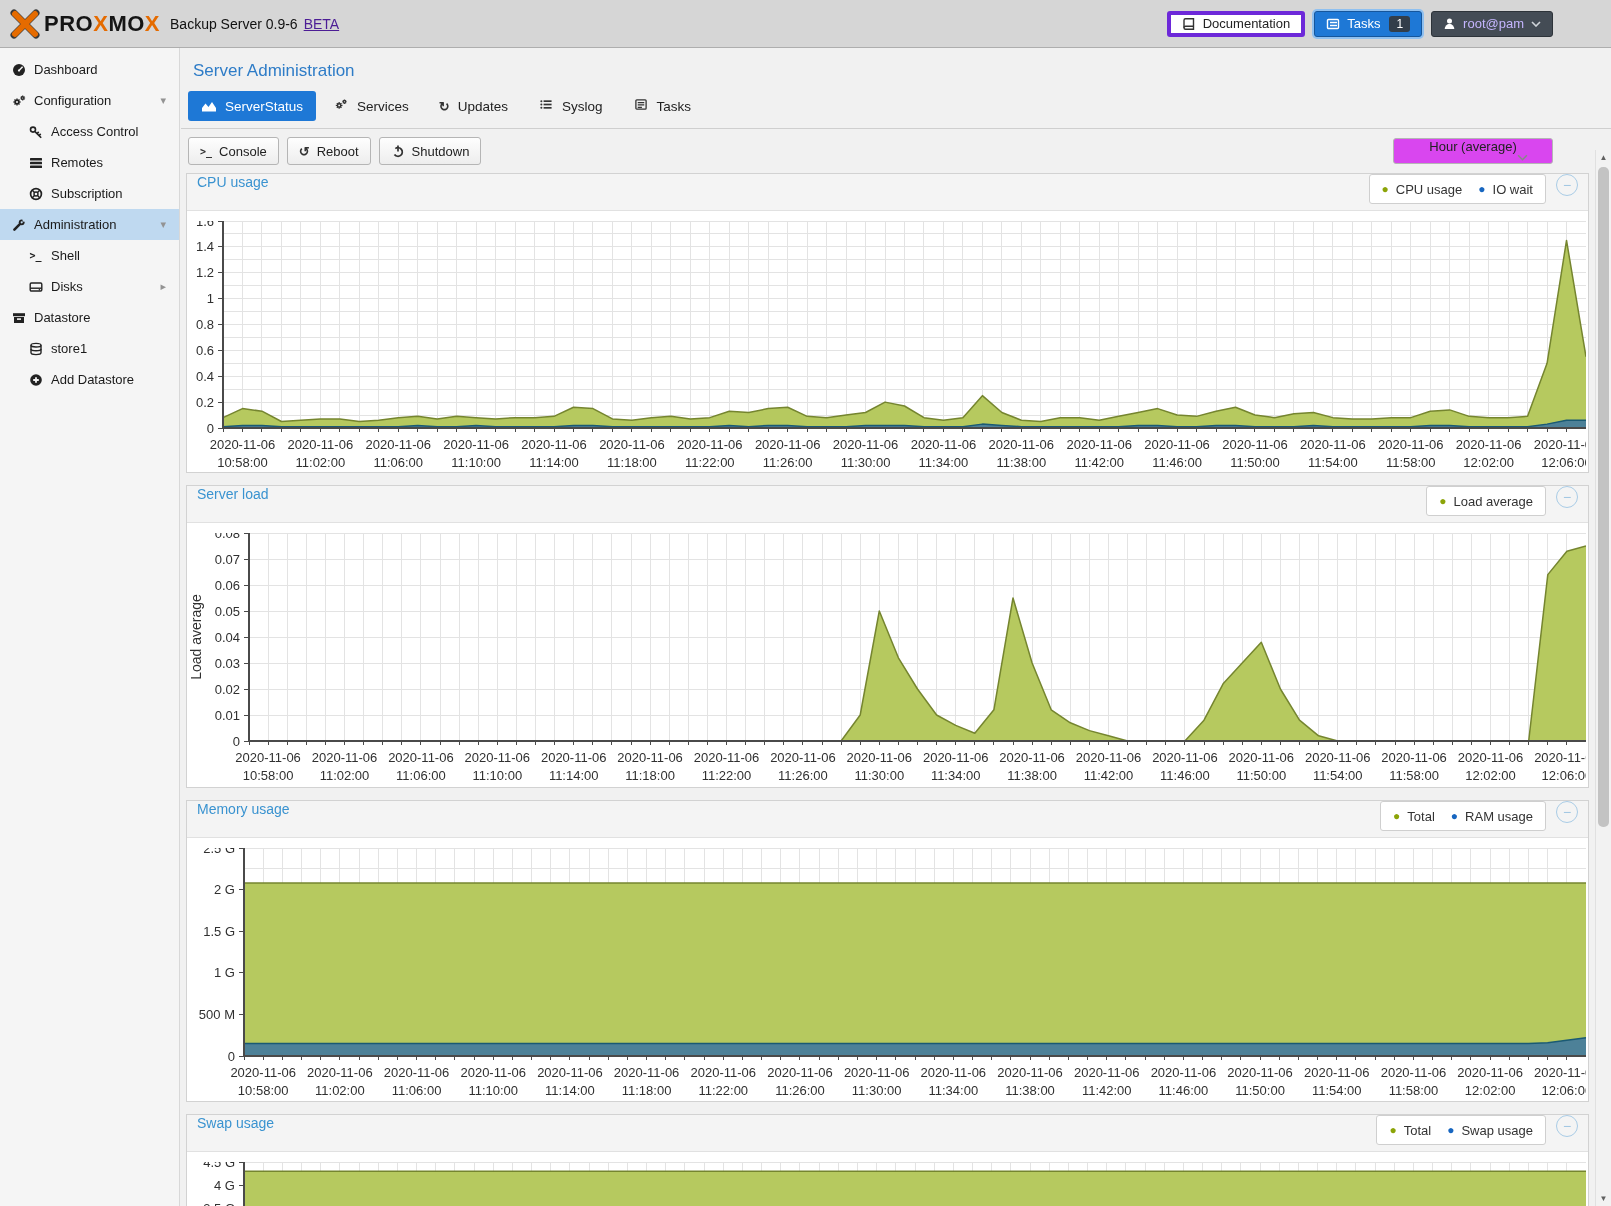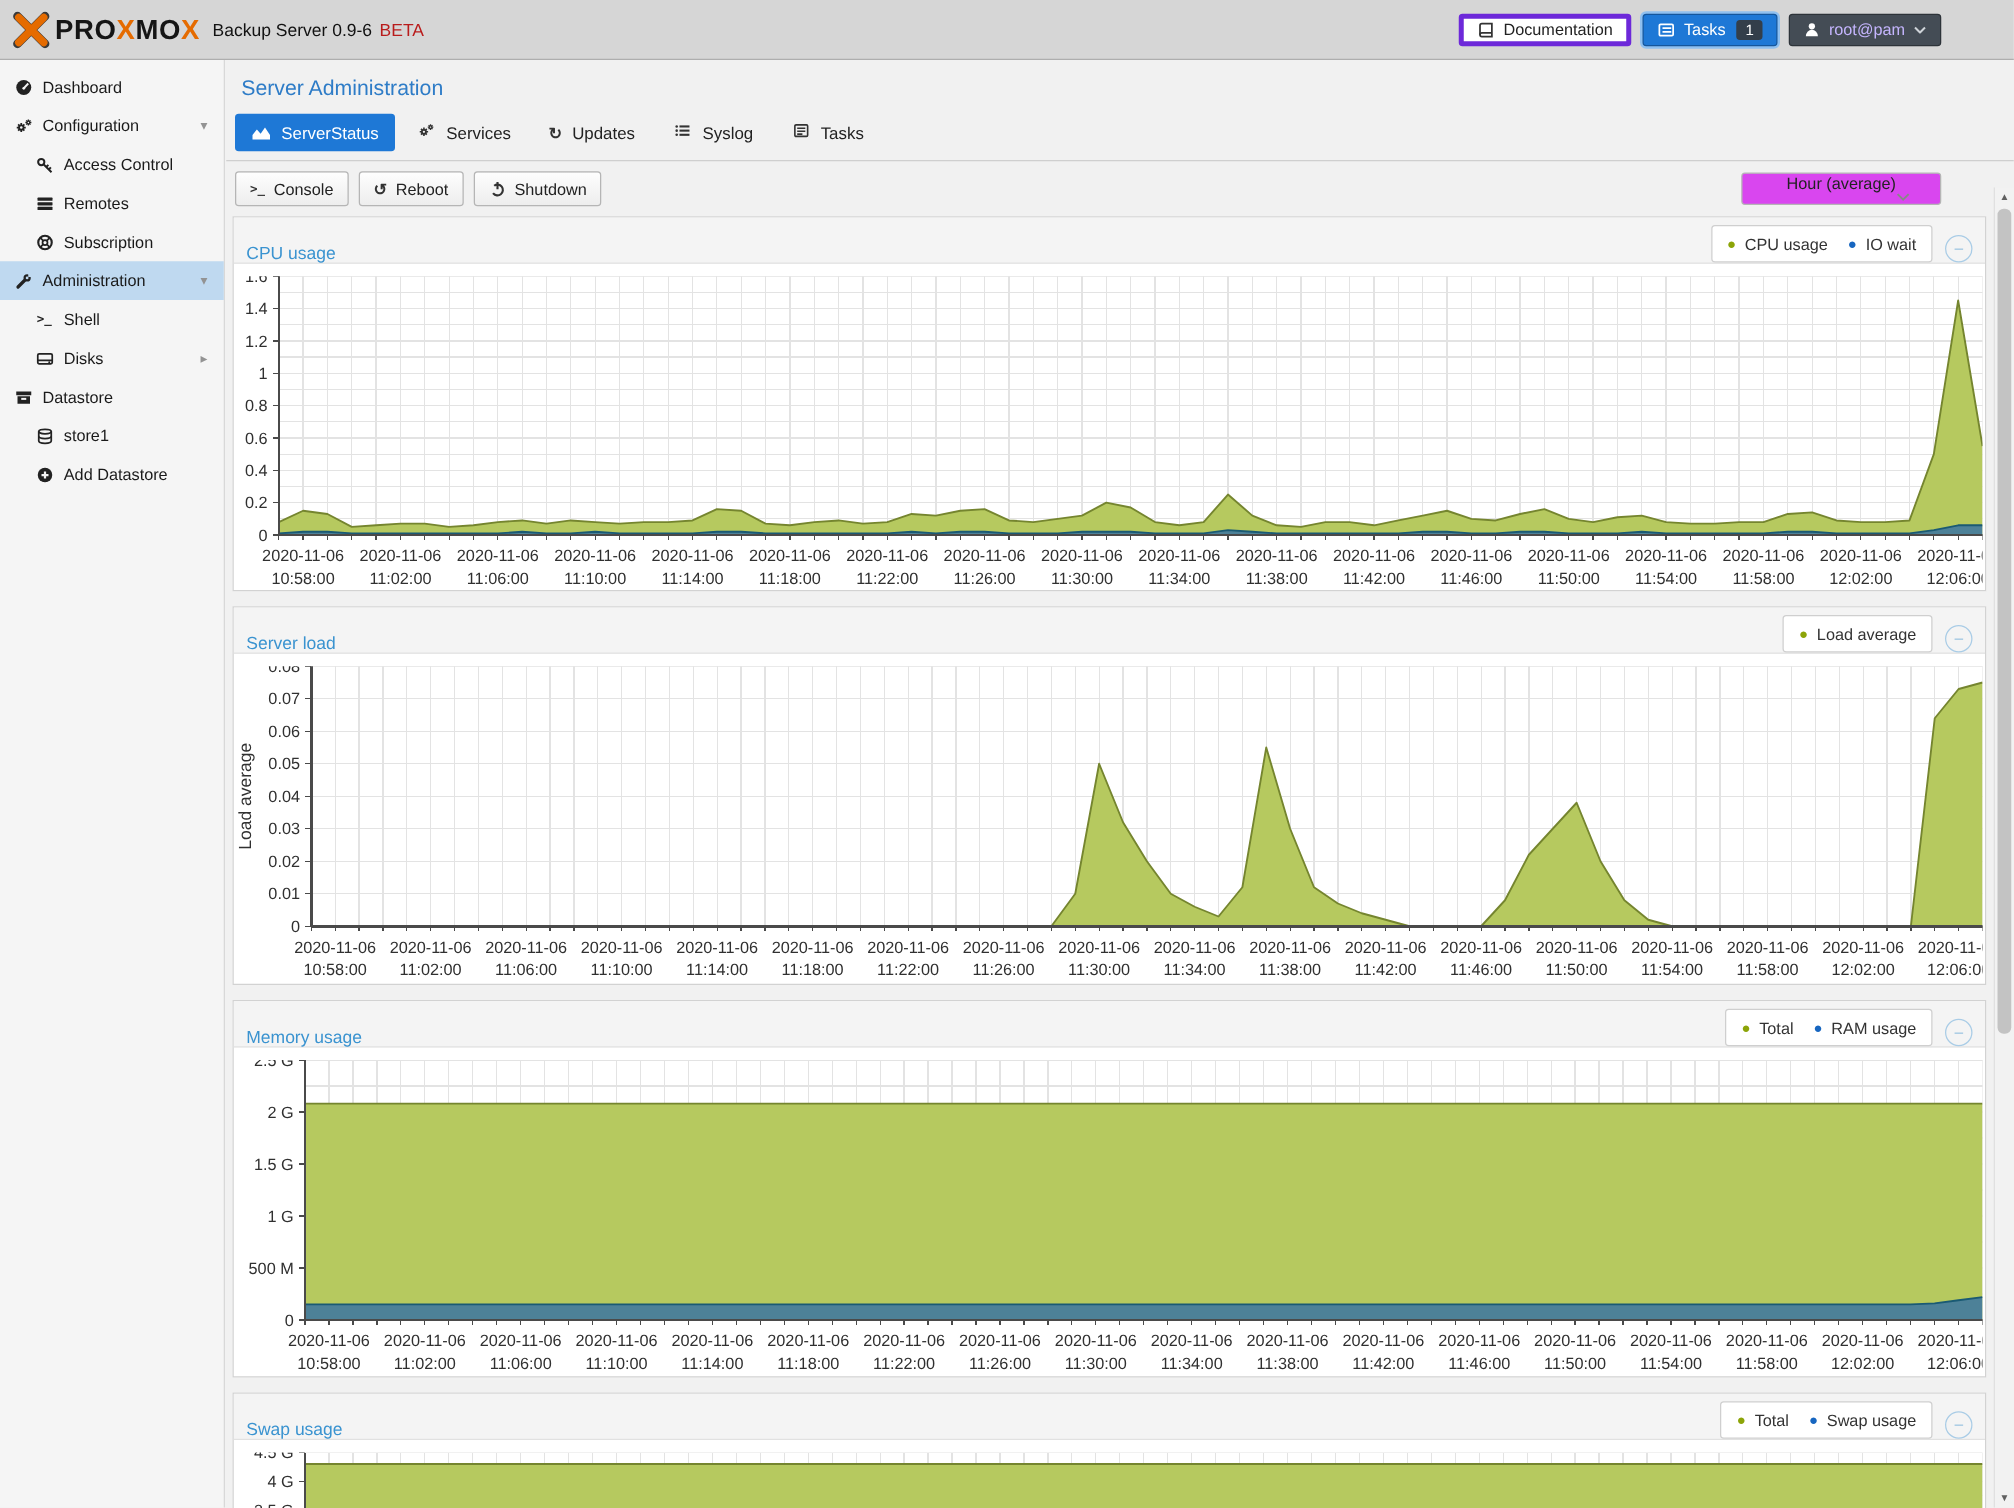--- a/index.html
+++ b/index.html
@@ -5,21 +5,21 @@
   html,body{margin:0;padding:0;width:1611px;height:1206px;overflow:hidden;
     font-family:"Liberation Sans",sans-serif;background:#f1f1f1;-webkit-font-smoothing:antialiased;}
   
   #topbar{position:absolute;left:0;top:0;width:1611px;height:48px;background:#d6d6d6;
     border-bottom:1px solid #aeaeae;display:flex;align-items:center;box-sizing:border-box;padding:0 58px 0 10px;}
   #logo{display:flex;align-items:center;cursor:pointer;}
   #logo-x{width:30px;height:30px;margin-right:4px;}
   .logo-word{font-size:22px;font-weight:800;letter-spacing:.5px;color:#151515;}
   .logo-word .ox{color:#e56b00;}
   #apptitle{margin-left:10px;font-size:14px;color:#111;}
-  #beta-link{margin-left:6px;font-size:14px;color:#b91c1c;cursor:pointer;}
+  #beta-link{margin-left:6px;font-size:14px;color:#4c1d95;text-decoration:underline;cursor:pointer;}
   #topbar-right{margin-left:auto;display:flex;align-items:center;gap:9px;}
   .tb-btn{height:26px;display:flex;align-items:center;gap:7px;padding:0 11px;border-radius:3px;
     font-size:13px;cursor:pointer;box-sizing:border-box;}
   #btn-doc{background:#fff;border:4px solid #6d28d9;color:#222;}
   #btn-tasks{background:#1e78d6;border:1px solid #15569c;color:#fff;box-shadow:0 0 0 2px #8fc0f0;}
   #task-badge{background:#333e4a;color:#fff;border-radius:3px;font-size:12px;padding:1px 7px;margin-left:2px;}
   #btn-user{background:#444c55;border:1px solid #2d3339;color:#c4b5fd;}
   
   #sidebar{position:absolute;left:0;top:48px;width:180px;bottom:0;background:#f5f5f5;
     border-right:1px solid #d8d8d8;box-sizing:border-box;padding-top:6px;}
@@ -46,21 +46,21 @@
   .tool-btn{height:26px;display:flex;align-items:center;gap:7px;padding:0 11px;font-size:13px;color:#222;
     background:linear-gradient(#fefefe,#ededed);border:1px solid #b5b5b5;border-radius:3px;cursor:pointer;}
   .tool-glyph{font-size:13px;font-weight:bold;color:#333;}
   .shellg{font-family:"DejaVu Sans Mono",monospace;font-size:10px;}
   #timeframe{margin-left:auto;margin-right:58px;width:160px;height:26px;background:#d946ef;
     border:1px solid #b5b5b5;border-radius:3px;display:flex;align-items:center;box-sizing:border-box;
     padding:0 24px;font-size:13px;color:#222;cursor:pointer;flex-direction:column;}
   #timeframe .chev{margin-left:auto;color:#888;}
   
   .panel{margin:0 22px 12px 5px;background:#fff;border:1px solid #d2d2d2;box-sizing:border-box;overflow:hidden;}
-  .panel-hd{height:37px;display:flex;align-items:flex-end;background:#f4f4f4;border-bottom:1px solid #e1e1e1;
+  .panel-hd{height:37px;display:flex;align-items:flex-start;background:#f4f4f4;border-bottom:1px solid #e1e1e1;
     padding:0 10px;box-sizing:border-box;}
   .panel-title{color:#3a93d0;font-size:14px;}
   .legend{margin-left:auto;display:flex;align-items:center;gap:16px;background:#fff;
     border:1px solid #cfcfcf;border-radius:3px;padding:3px 12px;height:22px;}
   .lg-item{display:flex;align-items:center;gap:7px;font-size:13px;color:#333;cursor:pointer;}
   .lg-dot{font-size:12px;line-height:1;}
   .collapse-tool{width:20px;height:20px;border:1px solid #a9cce6;border-radius:50%;color:#9fc6e2;
     display:flex;align-items:center;justify-content:center;font-size:14px;margin-left:10px;cursor:pointer;flex:none;}
   .chart-body{position:relative;}
   #panel-cpu{height:300px;}

